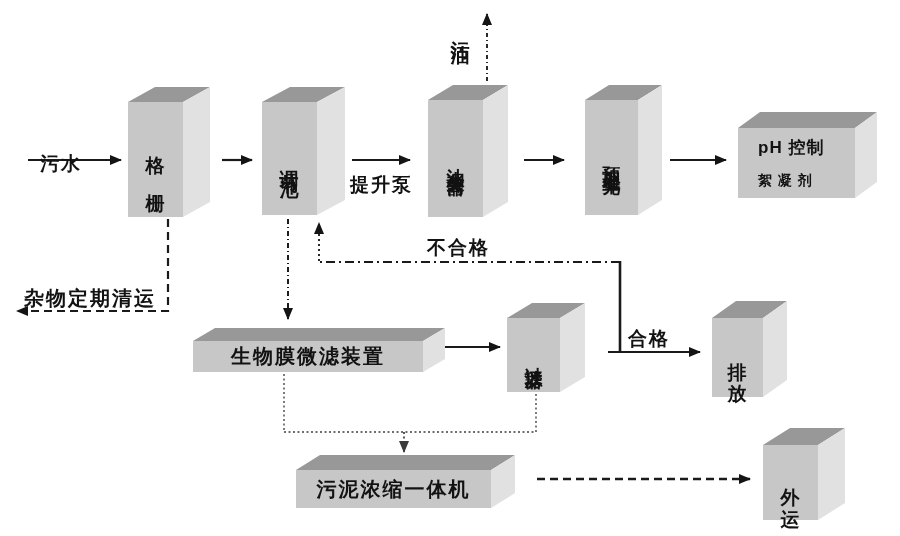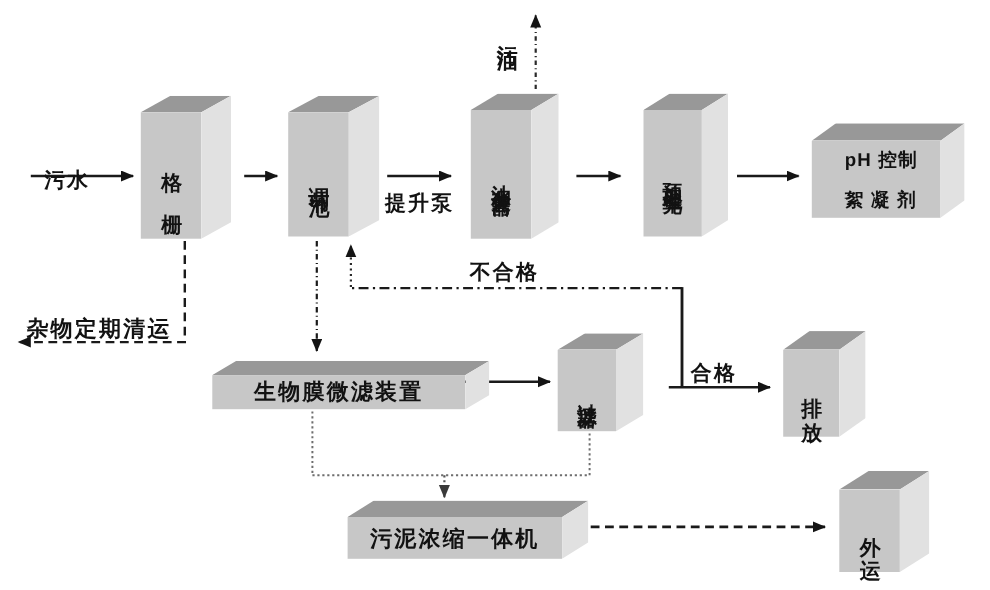--- a/index.html
+++ b/index.html
@@ -24,21 +24,21 @@
   .box .front {
     left:0; top:var(--dv); width:calc(100% - var(--dh)); height:calc(100% - var(--dv));
     background:#c7c7c7; display:flex; align-items:center; justify-content:center;
   }
   .t { font-weight:bold; color:#121212; }
   .vtext { writing-mode:vertical-rl; text-orientation:upright; line-height:1; }
   .htext { white-space:nowrap; }
   .label { position:absolute; z-index:2; font-weight:bold; color:#121212;
            letter-spacing:2px; white-space:nowrap; }
   .ph-front { flex-direction:column; align-items:flex-start !important;
-              justify-content:center; padding-left:30px; box-sizing:border-box; gap:13px; }
+              justify-content:center; padding-left:20px; box-sizing:border-box; gap:13px; }
 </style>
 </head>
 <body>
 
 <div id="stage">
 
   <svg class="connectors" width="900" height="536" viewBox="0 0 900 536">
     <defs>
       <marker id="ah" markerUnits="userSpaceOnUse" markerWidth="14" markerHeight="12" refX="11" refY="5" orient="auto">
         <path d="M0,0 L12,5 L0,10 Z" fill="#141414"></path>
@@ -106,21 +106,21 @@
     <div class="face front">
       <span class="t vtext" style="font-size:18px;letter-spacing:3px;margin-bottom:-3px;">预处理单元</span>
     </div>
   </div>
 
   <div class="box" style="left:738px;top:112px;width:139px;height:86px;--dh:22px;--dv:16px;">
     <div class="face top"></div>
     <div class="face side"></div>
     <div class="face front ph-front">
       <span class="t htext" style="font-size:17px;letter-spacing:1px;">pH 控制</span>
-      <span class="t htext" style="font-size:17px;letter-spacing:1px;">絮 凝 剂</span>
+      <span class="t htext" style="font-size:14px;letter-spacing:1px;">絮 凝 剂</span>
     </div>
   </div>
 
   <div class="box" style="left:193px;top:328px;width:252px;height:44px;--dh:22px;--dv:13px;">
     <div class="face top"></div>
     <div class="face side"></div>
     <div class="face front">
       <span class="t htext" style="font-size:20px;letter-spacing:2px;">生物膜微滤装置</span>
     </div>
   </div>
@@ -142,21 +142,21 @@
   </div>
 
   <div class="box" style="left:763px;top:428px;width:82px;height:92px;--dh:27px;--dv:17px;">
     <div class="face top"></div>
     <div class="face side"></div>
     <div class="face front">
       <span class="t vtext" style="font-size:19px;letter-spacing:20px;margin-bottom:-20px;">外运</span>
     </div>
   </div>
 
-  <div class="box" style="left:316px;top:455px;width:219px;height:53px;--dh:24px;--dv:15px;">
+  <div class="box" style="left:296px;top:455px;width:219px;height:53px;--dh:24px;--dv:15px;">
     <div class="face top"></div>
     <div class="face side"></div>
     <div class="face front">
       <span class="t htext" style="font-size:20px;letter-spacing:2px;">污泥浓缩一体机</span>
     </div>
   </div>
 
   <span class="label" style="left:40px;top:124px;font-size:19px;margin-top:27px;">污水</span>
 
   <span class="label" style="left:350px;top:124px;font-size:19px;margin-top:48px;">提升泵</span>

